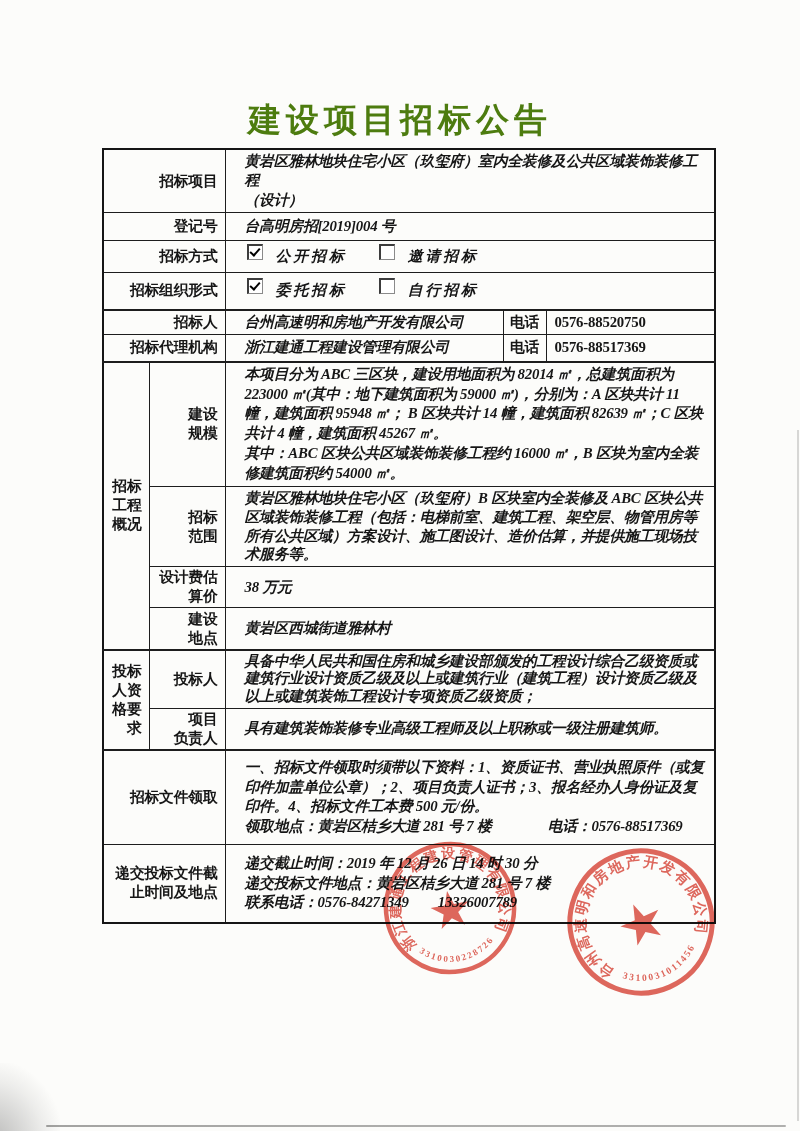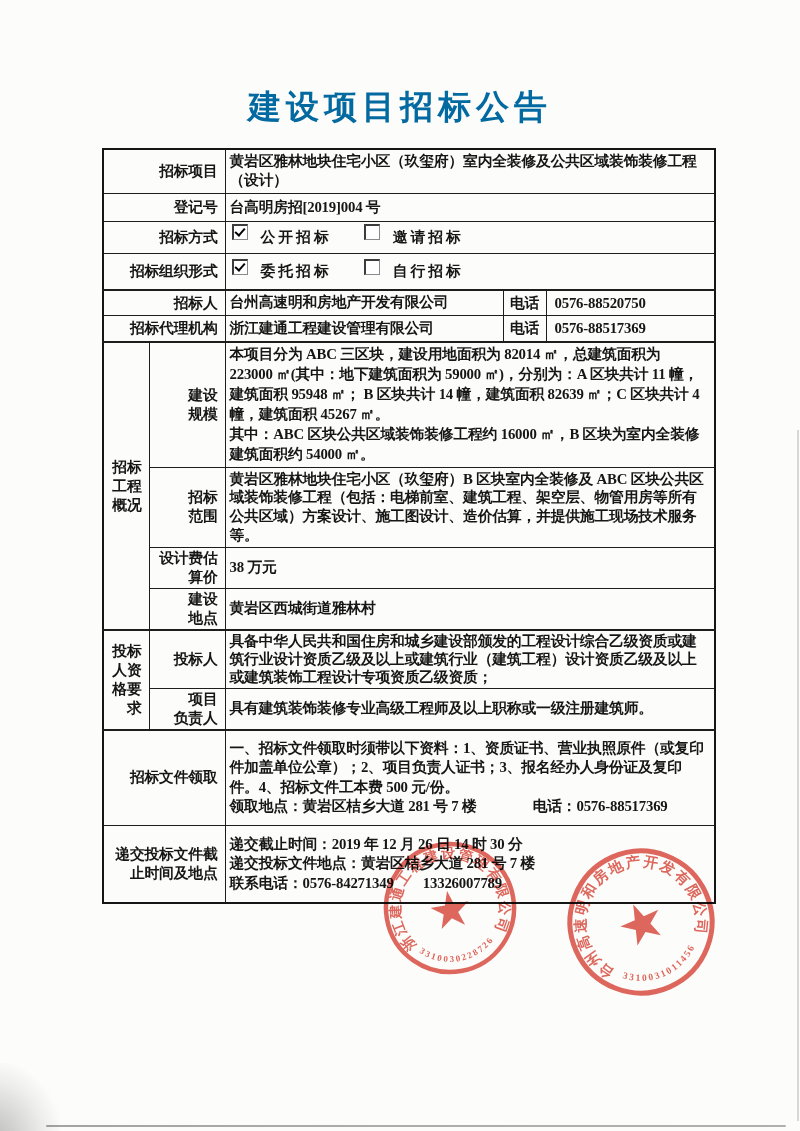--- a/index.html
+++ b/index.html
@@ -2,36 +2,36 @@
 <html><head>
 <meta charset="utf-8">
 <style>
   html,body{margin:0;padding:0;background:#e9e9e7;}
   .page{
     position:relative;width:800px;height:1131px;margin:0 auto;
     background:#fcfcfa;overflow:hidden;color:#161616;
     font-family:"Liberation Serif","DejaVu Serif",serif;
   }
   .doc-title{
-    position:absolute;top:85px;left:0;width:100%;text-align:center;
-    font-size:33px;font-weight:700;letter-spacing:5px;color:#0369a1;
+    position:absolute;top:98px;left:0;width:100%;text-align:center;
+    font-size:33px;font-weight:700;letter-spacing:5px;color:#4d7c0f;
   }
   table.bid{
     position:absolute;left:102px;top:148px;width:612px;
     border-collapse:collapse;table-layout:fixed;
     border:2.4px solid #151515;
   }
   table.bid td{
     border:1.5px solid #1d1d1d;
     font-size:14.8px;font-weight:600;letter-spacing:-0.2px;
     vertical-align:middle;overflow:hidden;
   }
   tr.thick-top td{border-top-width:2.3px;}
   td.lbl{text-align:right;padding:1px 7px;line-height:19px;margin-left:16px;}
-  td.val{text-align:left;padding:2px 8px 2px 4px;line-height:19.4px;}
+  td.val{text-align:left;padding:2px 8px 2px 19px;line-height:19.4px;font-style:italic;}
   td.val-tall{line-height:19.9px;}
   td.val-mid{line-height:18.8px;}
   td.val-sm{line-height:17.6px;}
   .pre{white-space:pre-line;}
   td.phone-lbl{text-align:center;padding:1px 2px;}
   td.phone-val{text-align:left;padding:1px 8px;}
   .opts{display:flex;align-items:flex-start;padding-left:2px;}
   .opt{display:flex;align-items:center;}
   .opt + .opt{margin-left:32px;}
   .opt .txt{margin-left:13px;letter-spacing:3px;}

